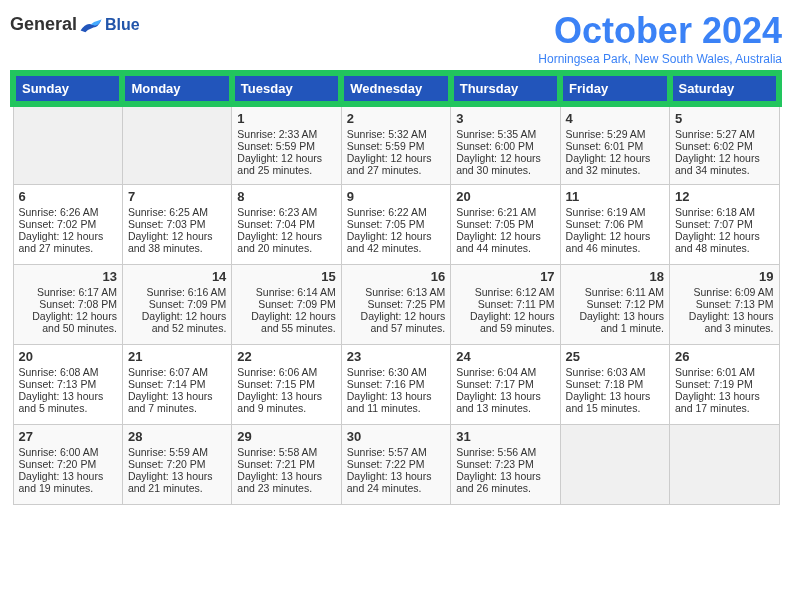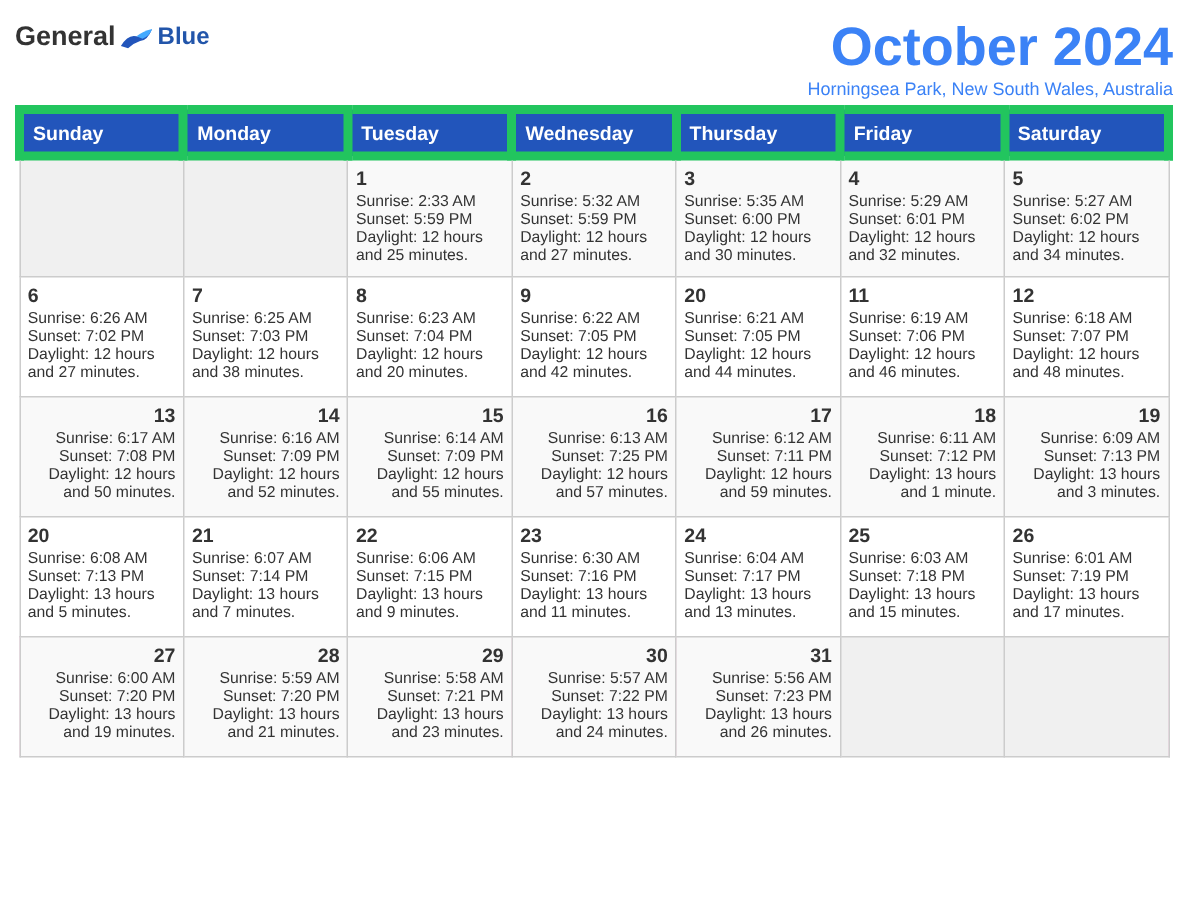--- a/index.html
+++ b/index.html
@@ -310,21 +310,21 @@
           <div>and 15 minutes.</div>
         </td>
         <td>
           <span class="day-num">26</span>
           <div>Sunrise: 6:01 AM</div>
           <div>Sunset: 7:19 PM</div>
           <div>Daylight: 13 hours</div>
           <div>and 17 minutes.</div>
         </td>
       </tr>
-      <tr style="background: #f9a8d4; text-align: right;">
+      <tr style="background: #f9a8d4;">
         <td>
           <span class="day-num">27</span>
           <div>Sunrise: 6:00 AM</div>
           <div>Sunset: 7:20 PM</div>
           <div>Daylight: 13 hours</div>
           <div>and 19 minutes.</div>
         </td>
         <td>
           <span class="day-num">28</span>
           <div>Sunrise: 5:59 AM</div>

